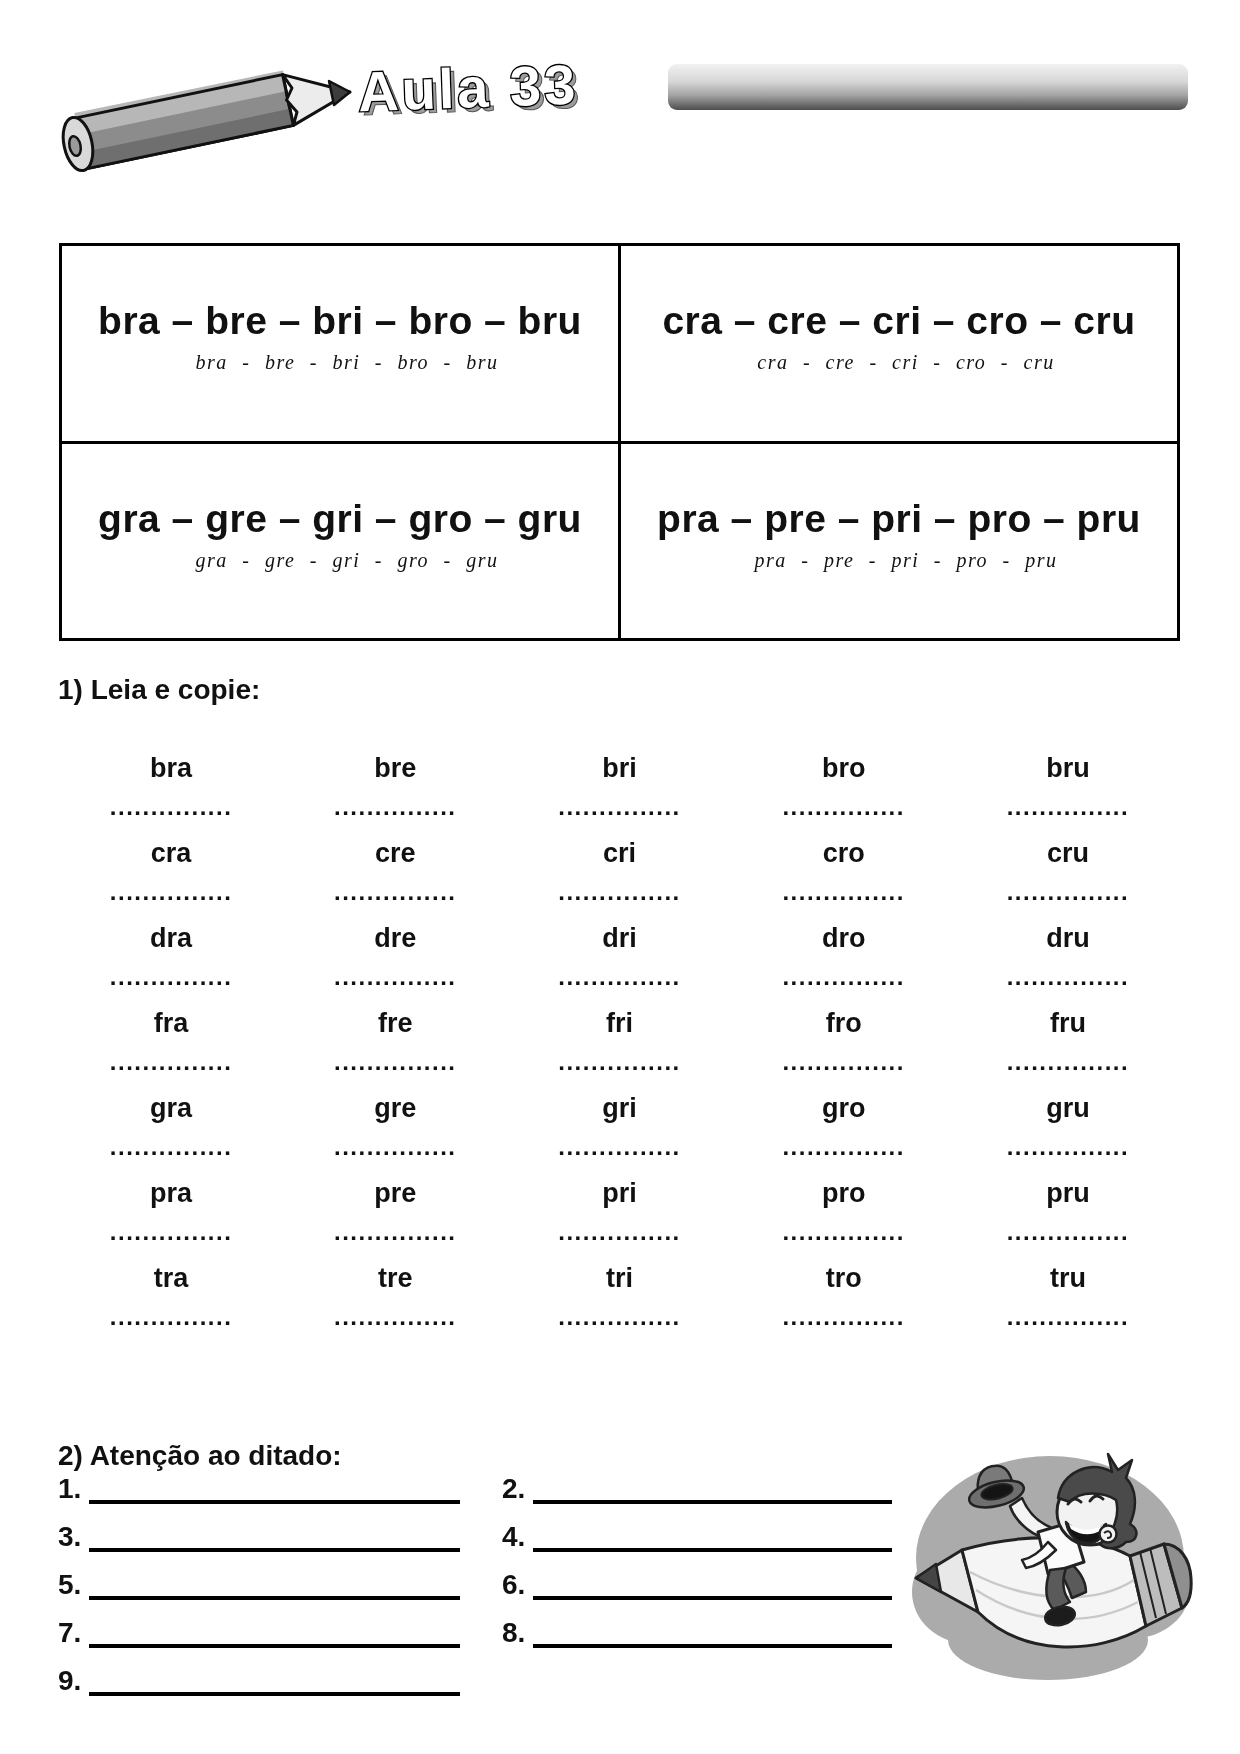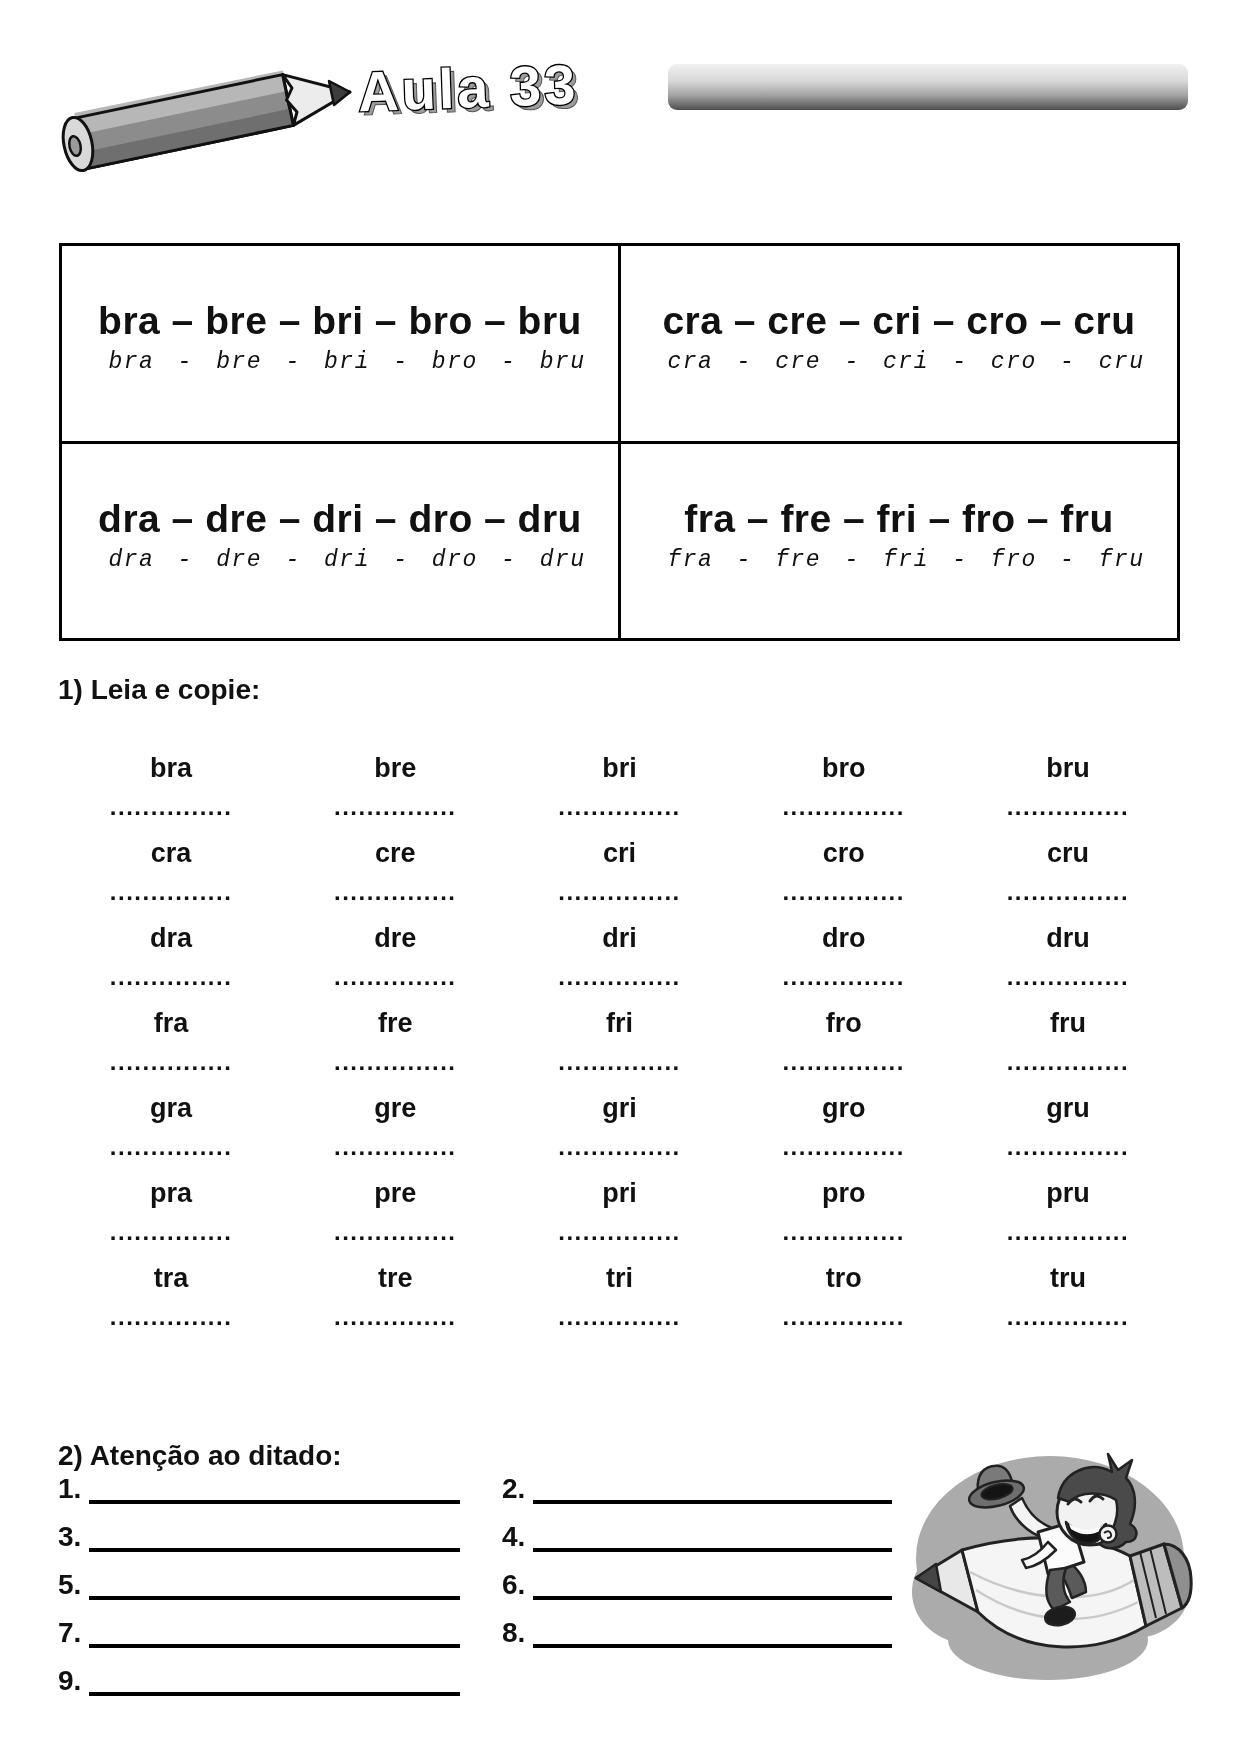--- a/index.html
+++ b/index.html
@@ -11,21 +11,21 @@
   .lesson-title{position:absolute;left:348px;top:42px;width:320px;height:92px;}
   .lesson-title text{font-family:"Liberation Sans",sans-serif;font-weight:bold;letter-spacing:3px;}
   .header-bar{position:absolute;left:668px;top:64px;width:520px;height:46px;border-radius:9px;
       background:linear-gradient(180deg,#f1f1f1 0%,#d7d7d7 38%,#a3a3a3 68%,#4e4e4e 100%);}
 
   
   .syllable-table{position:absolute;left:59px;top:243px;width:1121px;height:398px;
       border-collapse:collapse;table-layout:fixed;}
   .syllable-table td{border:3px solid #000;text-align:center;vertical-align:middle;padding:4px 0 8px 0;}
   .print-line{font-size:39px;font-weight:bold;line-height:42px;letter-spacing:0.5px;}
-  .cursive-line{font-family:Liberation Mono, monospace;font-style:italic;font-size:23px;line-height:40px;
+  .cursive-line{font-family:Liberation Serif, serif;font-style:italic;font-size:20px;line-height:40px;
       letter-spacing:1.5px;word-spacing:8px;padding-left:14px;}
 
   
   .exercise-heading{position:absolute;left:58px;font-size:28px;font-weight:bold;text-align:center;}
   .h-ex1{top:674px;}
   .h-ex2{top:1440px;}
 
   
   .copy-grid{position:absolute;left:59px;top:746px;width:1121px;
       display:grid;grid-template-columns:repeat(5,1fr);}
@@ -76,26 +76,26 @@
             <div class="print-line">bra – bre – bri – bro – bru</div>
             <div class="cursive-line">bra - bre - bri - bro - bru</div>
           </td>
           <td>
             <div class="print-line">cra – cre – cri – cro – cru</div>
             <div class="cursive-line">cra - cre - cri - cro - cru</div>
           </td>
         </tr>
         <tr>
           <td>
-            <div class="print-line">dra – dre – dri – dro – dru</div>
-            <div class="cursive-line">dra - dre - dri - dro - dru</div>
+            <div class="print-line">gra – gre – gri – gro – gru</div>
+            <div class="cursive-line">gra - gre - gri - gro - gru</div>
           </td>
           <td>
-            <div class="print-line">fra – fre – fri – fro – fru</div>
-            <div class="cursive-line">fra - fre - fri - fro - fru</div>
+            <div class="print-line">pra – pre – pri – pro – pru</div>
+            <div class="cursive-line">pra - pre - pri - pro - pru</div>
           </td>
         </tr>
       </tbody>
   </table>
 
   <div class="exercise-heading h-ex1">1) Leia e copie:</div>
   <div class="copy-grid">
       <div class="copy-cell">
         <div class="syl">bra</div>
         <div class="dots">...............</div>

